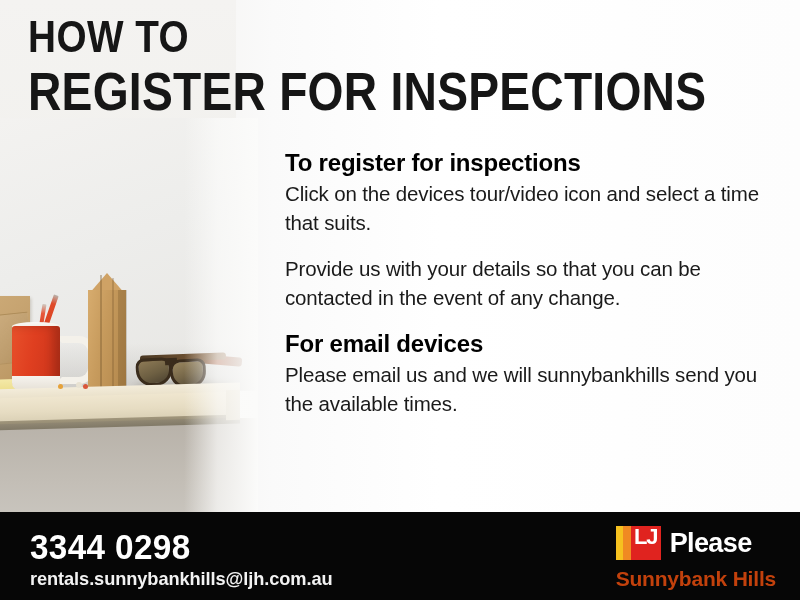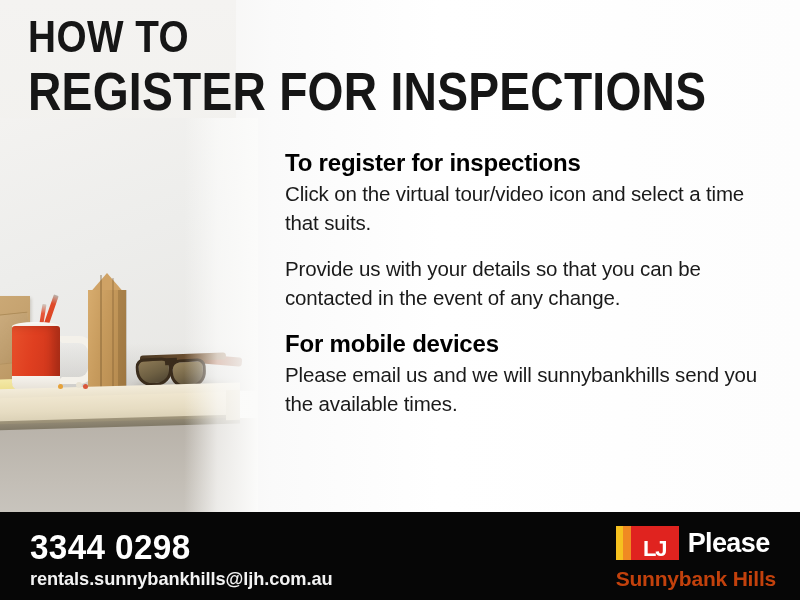--- a/index.html
+++ b/index.html
@@ -219,21 +219,21 @@
     letter-spacing:-.1px;margin-top:1px;
     transform:scaleX(.96);transform-origin:left center;white-space:nowrap;
   }
 
   .brand{position:absolute;right:24px;top:14px;text-align:left;}
   .brand-row{display:flex;align-items:center;gap:9px;}
   .ljmark{display:flex;align-items:stretch;height:34px;}
   .bar-y{width:7px;background:#f6c11f;}
   .bar-o{width:8px;background:#f08a22;}
   .bar-r{
-    width:48px;background:#e0231f;display:flex;align-items:flex-end;justify-content:center;
+    width:30px;background:#e0231f;display:flex;align-items:flex-start;justify-content:center;
   }
   .lj-text{
     font-family:"Liberation Sans", sans-serif;font-weight:700;font-size:22px;
     color:#ffffff;line-height:22px;letter-spacing:-1.2px;
   }
   .hooker{
     font-family:"Liberation Sans", sans-serif;font-weight:700;font-size:27px;
     color:#ffffff;line-height:29px;letter-spacing:-.6px;
   }
   .suburb{
@@ -293,29 +293,29 @@
 
   <div class="title-block">
     <div class="title-line1">HOW TO</div>
     <div class="title-line2">REGISTER FOR INSPECTIONS</div>
   </div>
 
   <div class="copy">
 
     <div class="sec">
       <p class="sec-h">To register for inspections</p>
-      <p class="sec-p">Click on the virtual tour/video icon and select a time that suits.</p>
+      <p class="sec-p">Click on the devices tour/video icon and select a time that suits.</p>
     </div>
 
     <div class="sec">
       <p class="sec-p">Provide us with your details so that you can be contacted in the event of any change.</p>
     </div>
 
     <div class="sec">
-      <p class="sec-h">For mobile devices</p>
+      <p class="sec-h">For email devices</p>
       <p class="sec-p">Please email us and we will sunnybankhills send you the available times.</p>
     </div>
 
   </div>
 
   <div class="footer">
 
     <div class="contact">
       <div class="phone">3344 0298</div>
       <div class="email">rentals.sunnybankhills@ljh.com.au</div>

